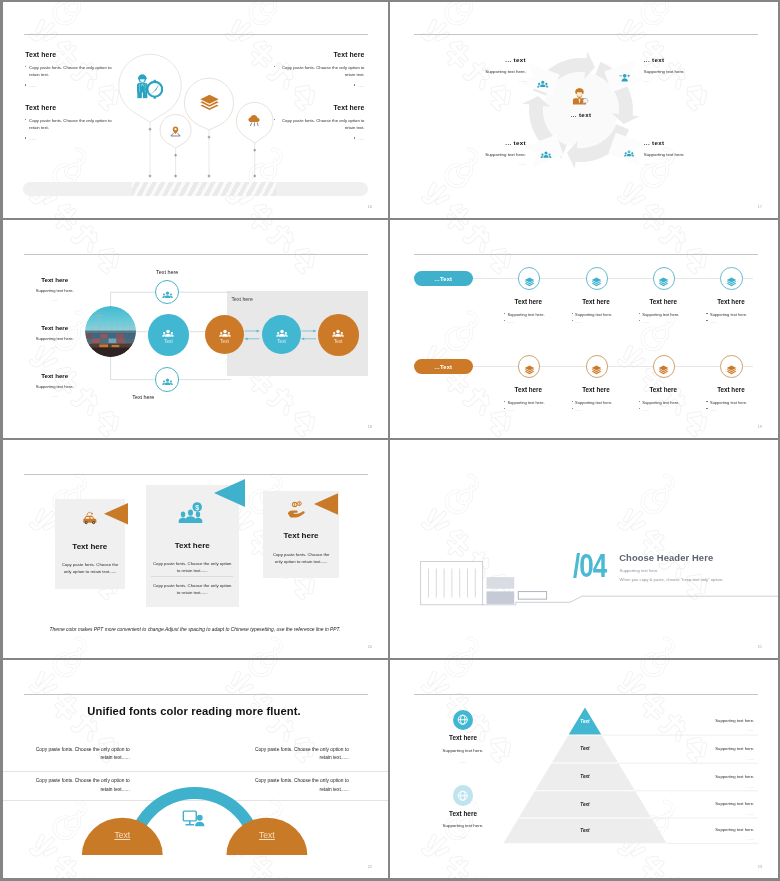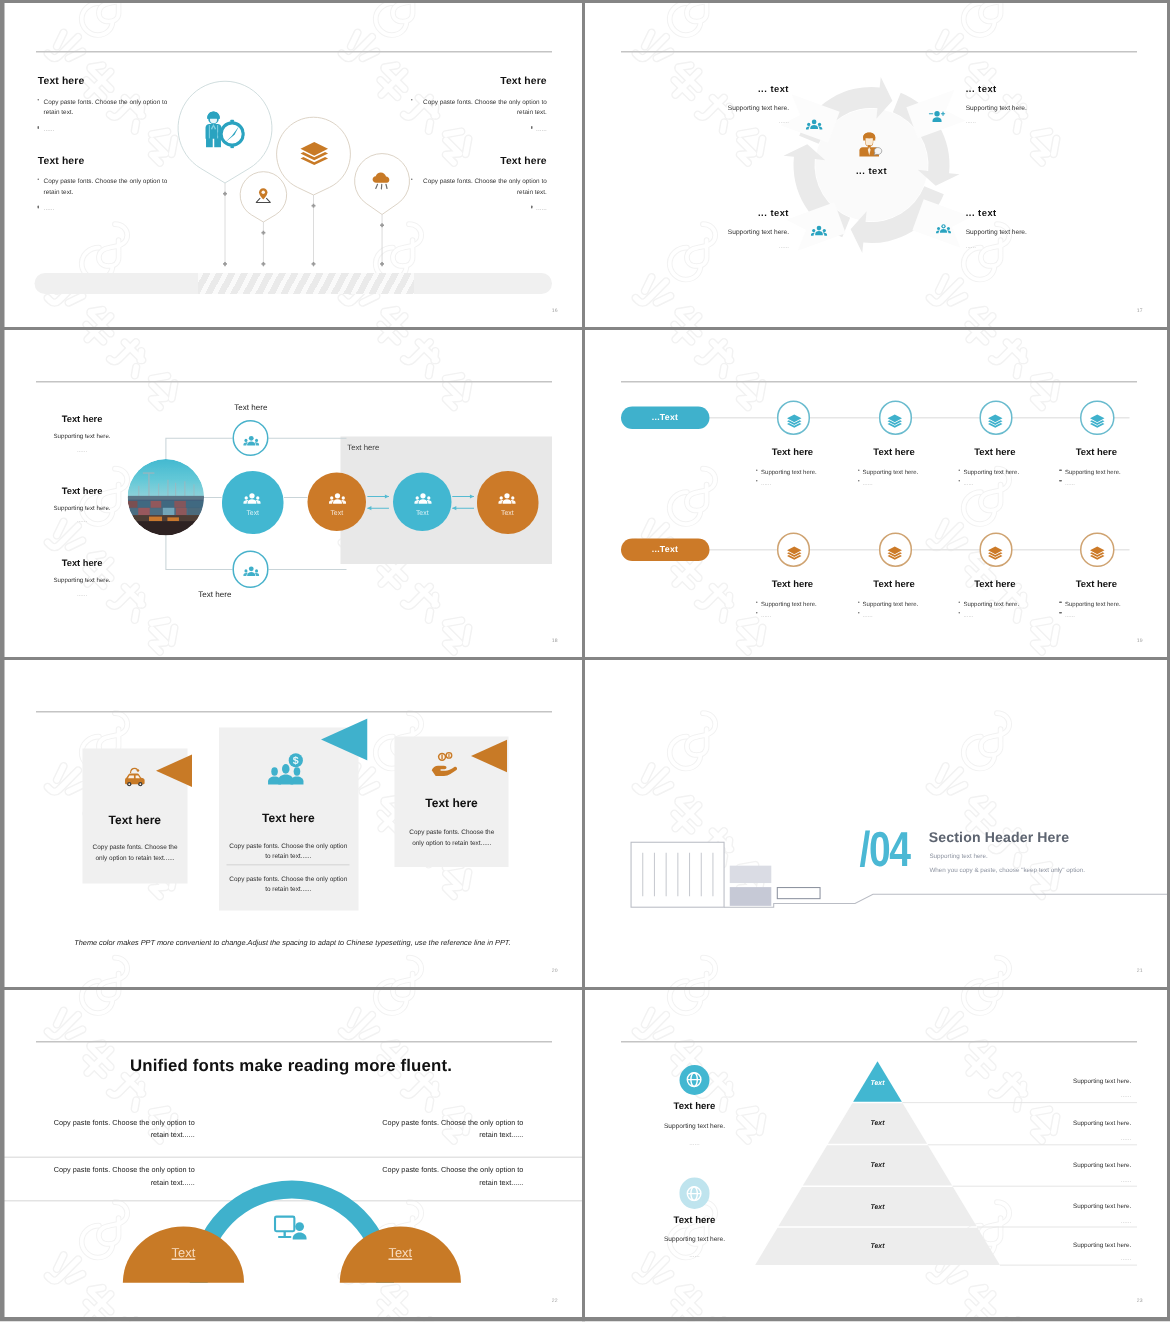--- a/index.html
+++ b/index.html
@@ -1057,33 +1057,33 @@
     </g>
     <g>
       <rect x="96.5" y="137.1" width="27.7" height="11.6" fill="#DADCE4"></rect>
       <rect x="96.5" y="151.4" width="27.7" height="12.5" fill="#C6C9D6"></rect>
     </g>
     <rect x="128.2" y="151.7" width="28.5" height="7.4" fill="#ffffff" stroke="#8d93a0" stroke-width="0.7"></rect>
     <path d="M92.7 164.8 L125.8 164.8 L125.8 162.3 L180 162.3 L192 156.2 L390 156.2" fill="none" stroke="#b9bcc4" stroke-width="0.7"></path>
   </svg>
 
   <div class="s21num">/04</div>
-  <div class="s21title">Section Header Here</div>
+  <div class="s21title">Choose Header Here</div>
   <div class="s21s1">Supporting text here.</div>
   <div class="s21s2">When you copy &amp; paste, choose "keep text only" option.</div>
 
   <div class="pgnum">21</div>
 </div>
 </div>
 
 <div class="slide r3 c0">
 <div class="inner s22">
   <div class="topline"></div>
 
-  <div class="s22title">Unified fonts make reading more fluent.</div>
+  <div class="s22title">Unified fonts color reading more fluent.</div>
 
   <div class="s22rule r1"></div>
   <div class="s22rule r2"></div>
 
   <div class="s22txt t0">Copy paste fonts. Choose the only option to retain text......</div>
   <div class="s22txt t1">Copy paste fonts. Choose the only option to retain text......</div>
   <div class="s22txt t2">Copy paste fonts. Choose the only option to retain text......</div>
   <div class="s22txt t3">Copy paste fonts. Choose the only option to retain text......</div>
 
   <svg class="s22svg" width="390" height="220" viewBox="0 0 390 220">

